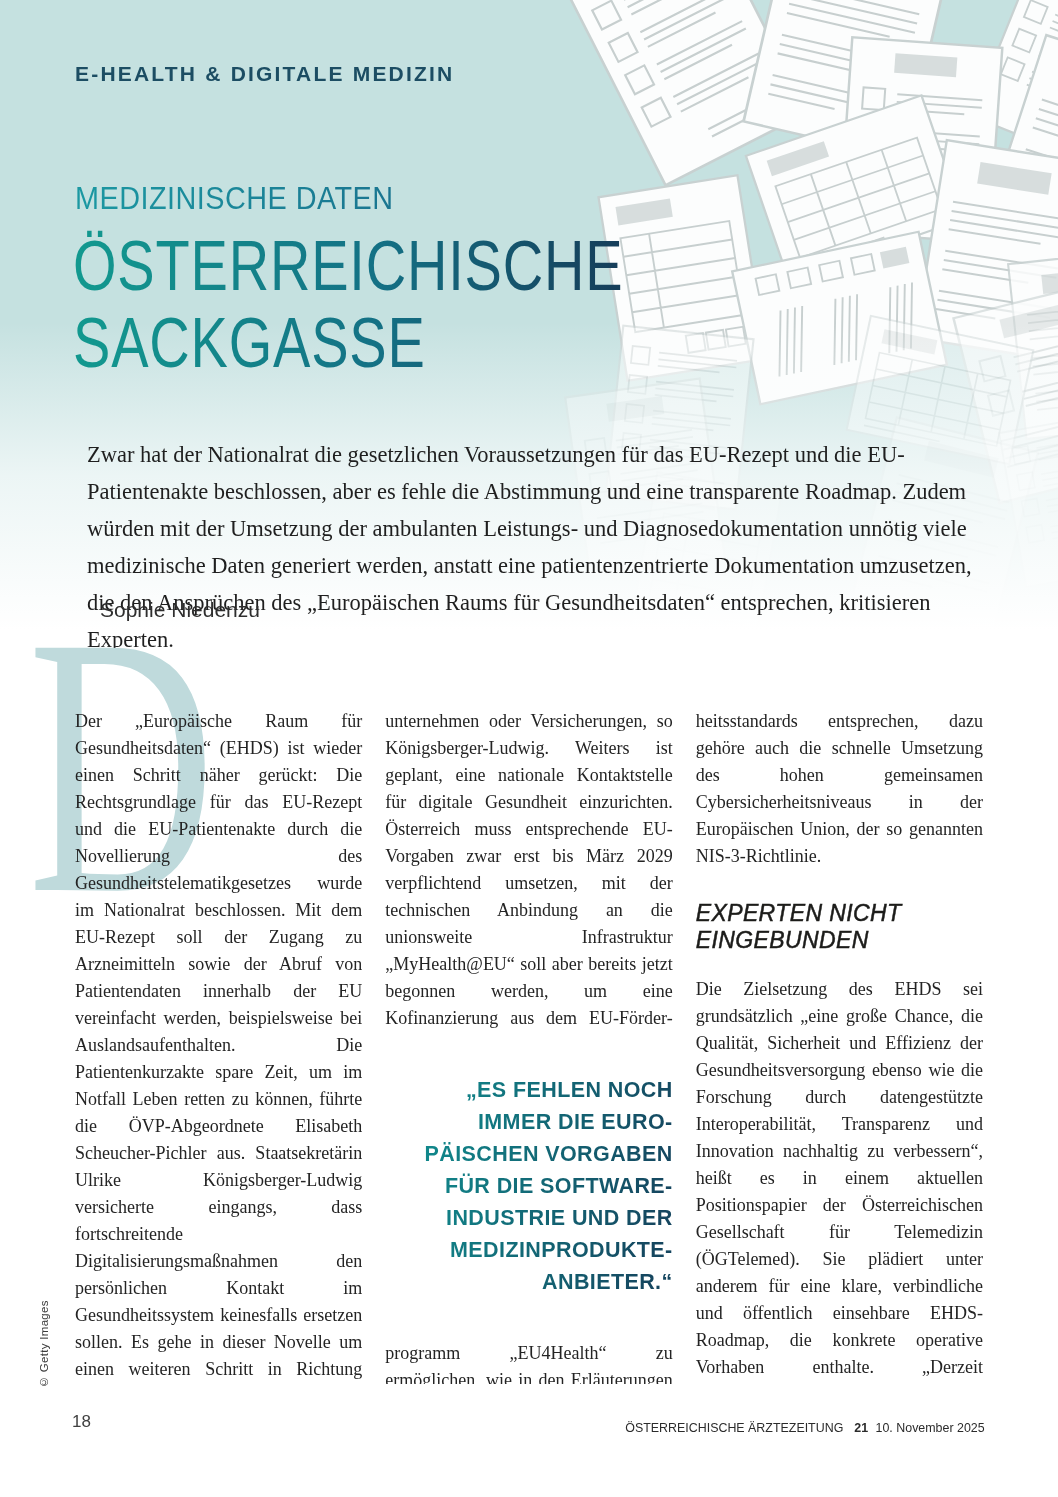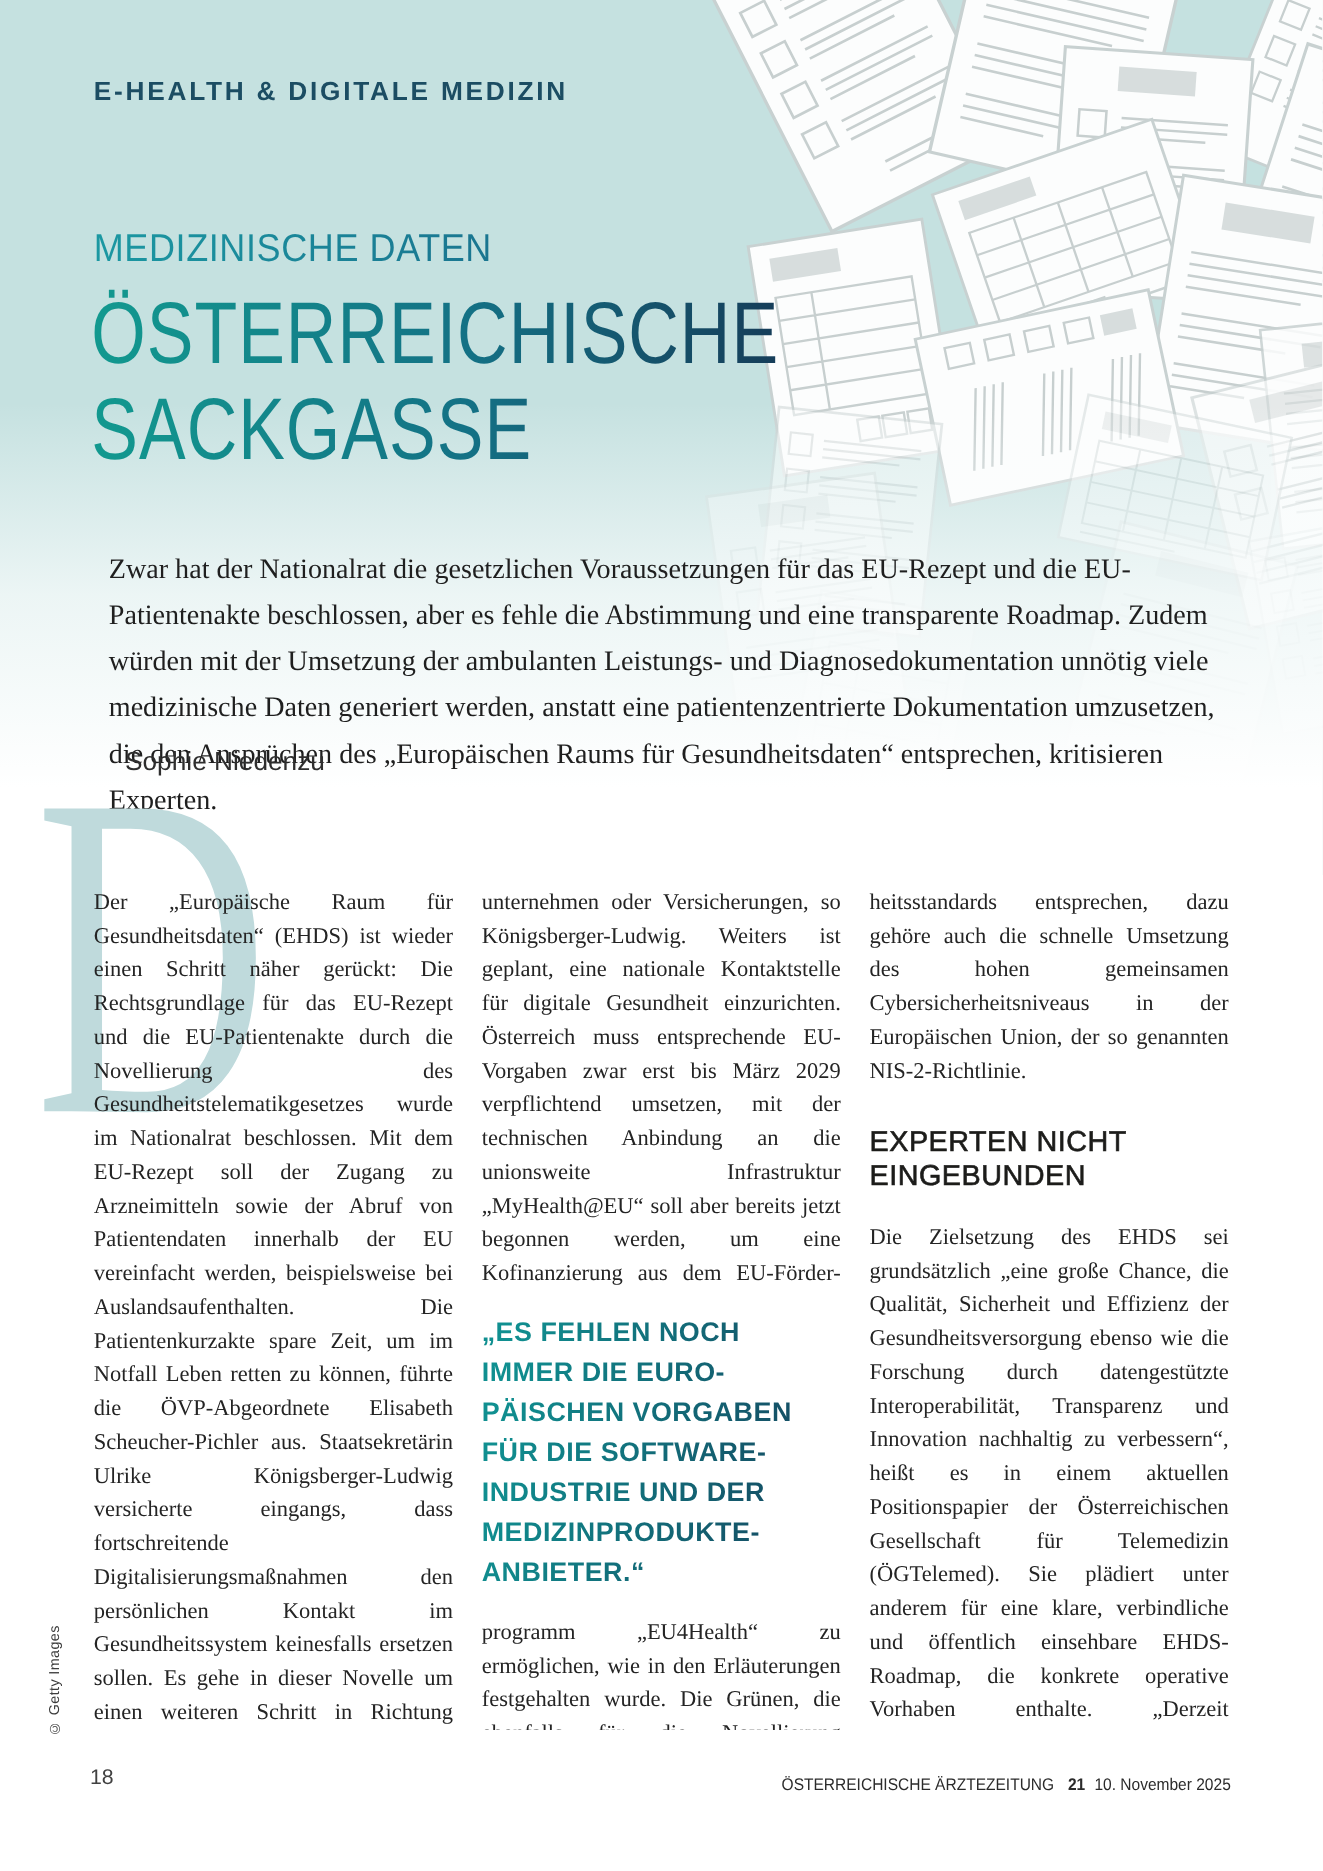--- a/index.html
+++ b/index.html
@@ -28,27 +28,27 @@
   .byline{position:absolute;left:75px;top:598px;font-size:21px;color:#2e2e2e;margin-left:25px;}
   .dropcap{position:absolute;left:28px;top:580px;font-family:"Liberation Serif",serif;
            font-size:370px;line-height:1;color:#bfdadc;transform:scaleX(.7);
            transform-origin:0 0;z-index:0;}
   .columns{position:absolute;left:75px;top:708px;width:908px;height:676px;display:flex;
            gap:23px;overflow:hidden;z-index:1;}
   .col{flex:1 1 0;min-width:0;}
   .body{margin:0;font-family:"Liberation Serif",serif;font-size:18px;line-height:27px;
         color:#242424;text-align:justify;hyphens:auto;-webkit-hyphens:auto;}
   .cont{text-align-last:justify;}
-  .pullquote{margin:18px 0;font-weight:700;font-size:21.5px;line-height:32px;
-             letter-spacing:.4px;text-align:left;white-space:pre-line;
+  .pullquote{margin:42px 0;font-weight:700;font-size:21.5px;line-height:32px;
+             letter-spacing:.4px;text-align:right;white-space:pre-line;
              background:linear-gradient(100deg,#108f90 8%,#15465f 92%);
              -webkit-background-clip:text;background-clip:text;color:transparent;}
   .subhead{margin:30px 0 22px;font-size:23px;line-height:27px;font-weight:400;
            letter-spacing:.4px;color:#1c1c1a;-webkit-text-stroke:.5px #1c1c1a;
-           white-space:pre-line;}
+           white-space:pre-line;font-style:italic;}
   .credit{position:absolute;left:38px;top:1268px;height:120px;font-size:11.5px;color:#3c3c3c;
           writing-mode:vertical-rl;transform:rotate(180deg);letter-spacing:.3px;}
   .footer-page{position:absolute;left:72px;top:1412px;font-size:17px;color:#414141;}
   .footer-right{position:absolute;right:73px;top:1420px;font-size:13.5px;color:#2b2b2b;
                 transform:scaleX(.92);transform-origin:100% 0;white-space:nowrap;}
   .footer-right .issue{font-weight:700;margin:0 8px 0 12px;}
   .defs{position:absolute;width:0;height:0;}
 </style>
 </head>
 <body>
@@ -189,21 +189,21 @@
         <div class="pullquote">„ES FEHLEN NOCH
 IMMER DIE EURO-
 PÄISCHEN VORGABEN
 FÜR DIE SOFTWARE-
 INDUSTRIE UND DER
 MEDIZINPRODUKTE-
 ANBIETER.“</div>
         <p class="body cont">programm „EU4Health“ zu ermöglichen, wie in den Erläuterungen festgehalten wurde. Die Grünen, die ebenfalls für die Novellierung stimmten, pochten darauf, dass die vorgesehenen nationalen Kontaktstellen höchsten Sicher-</p>
       </div>
       <div class="col">
-        <p class="body">heitsstandards entsprechen, dazu gehöre auch die schnelle Umsetzung des hohen gemeinsamen Cybersicherheitsniveaus in der Europäischen Union, der so genannten NIS-2-Richtlinie.</p>
+        <p class="body">heitsstandards entsprechen, dazu gehöre auch die schnelle Umsetzung des hohen gemeinsamen Cybersicherheitsniveaus in der Europäischen Union, der so genannten NIS-3-Richtlinie.</p>
         <h2 class="subhead">EXPERTEN NICHT
 EINGEBUNDEN</h2>
         <p class="body cont">Die Zielsetzung des EHDS sei grundsätzlich „eine große Chance, die Qualität, Sicherheit und Effizienz der Gesundheitsversorgung ebenso wie die Forschung durch datengestützte Interoperabilität, Transparenz und Innovation nachhaltig zu verbessern“, heißt es in einem aktuellen Positionspapier der Österreichischen Gesellschaft für Telemedizin (ÖGTelemed). Sie plädiert unter anderem für eine klare, verbindliche und öffentlich einsehbare EHDS-Roadmap, die konkrete operative Vorhaben enthalte. „Derzeit entscheiden Bund, Länder und die Sozialversicherung alleine über die nationale Umsetzung, aber es sind weder Patientenvertreter, noch die Softwareindustrie, noch die Pflege und die Ärztinnen und Ärzte ausreichend eingebunden“, kritisiert Franz Leisch, Vizepräsident der ÖGTelemed. Die fehlende Einbindung sei für ihn</p>
       </div>
     </div>
 
     <div class="credit">© Getty Images</div>
 
     <div class="footer-page">18</div>
     <div class="footer-right"><span>ÖSTERREICHISCHE ÄRZTEZEITUNG</span><span class="issue">21</span><span>10. November 2025</span></div>

